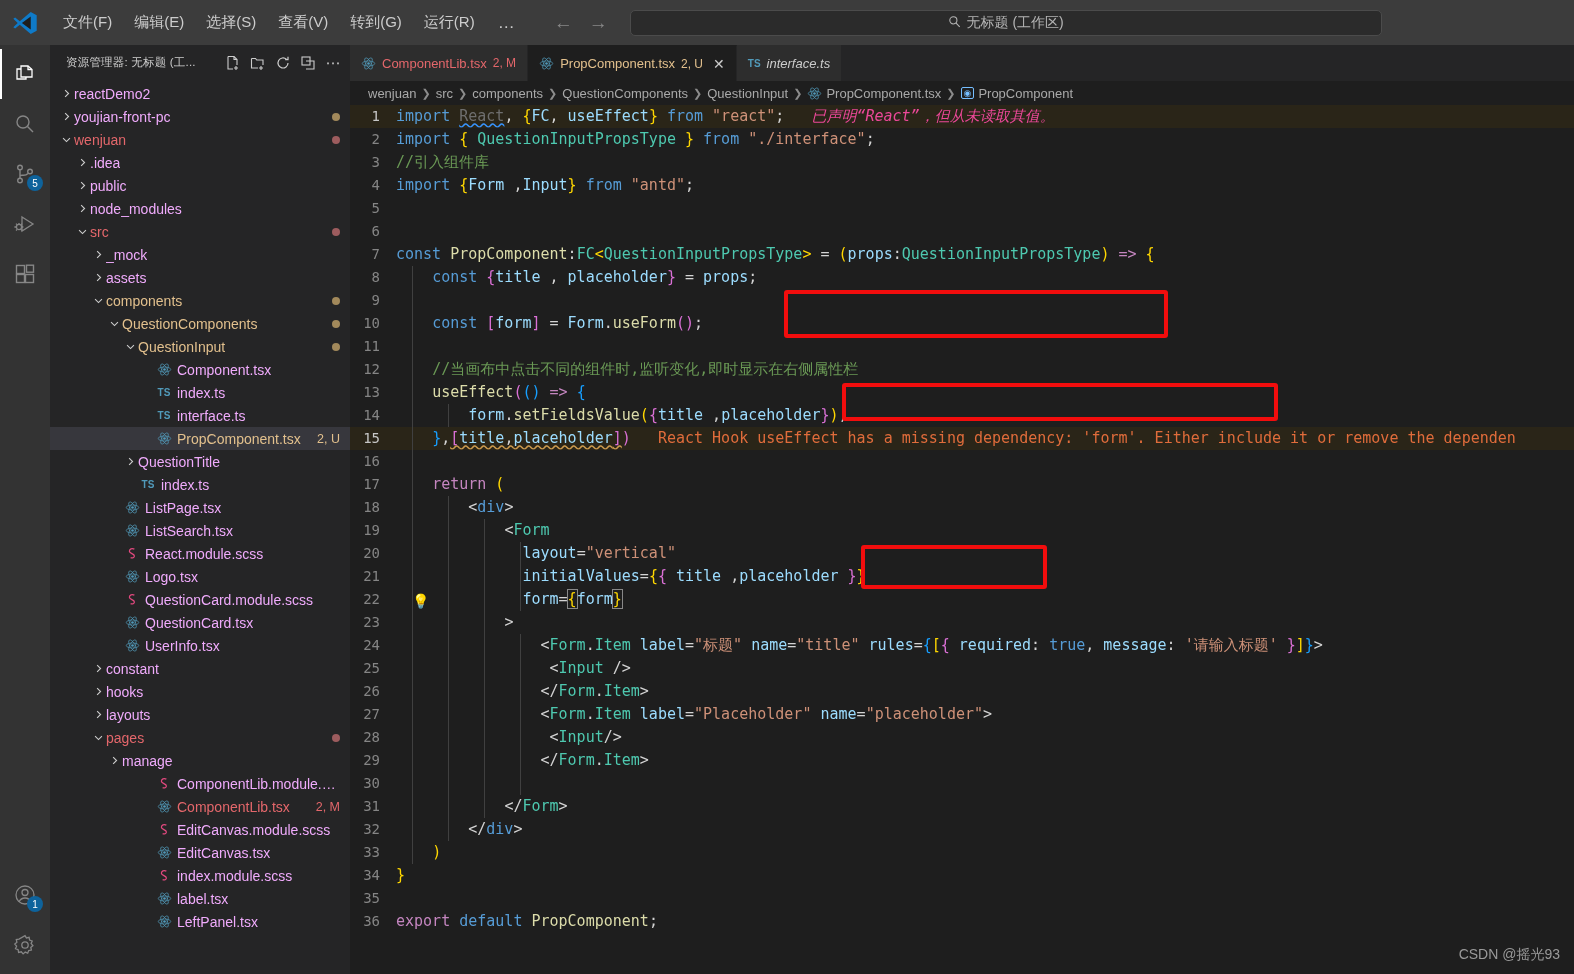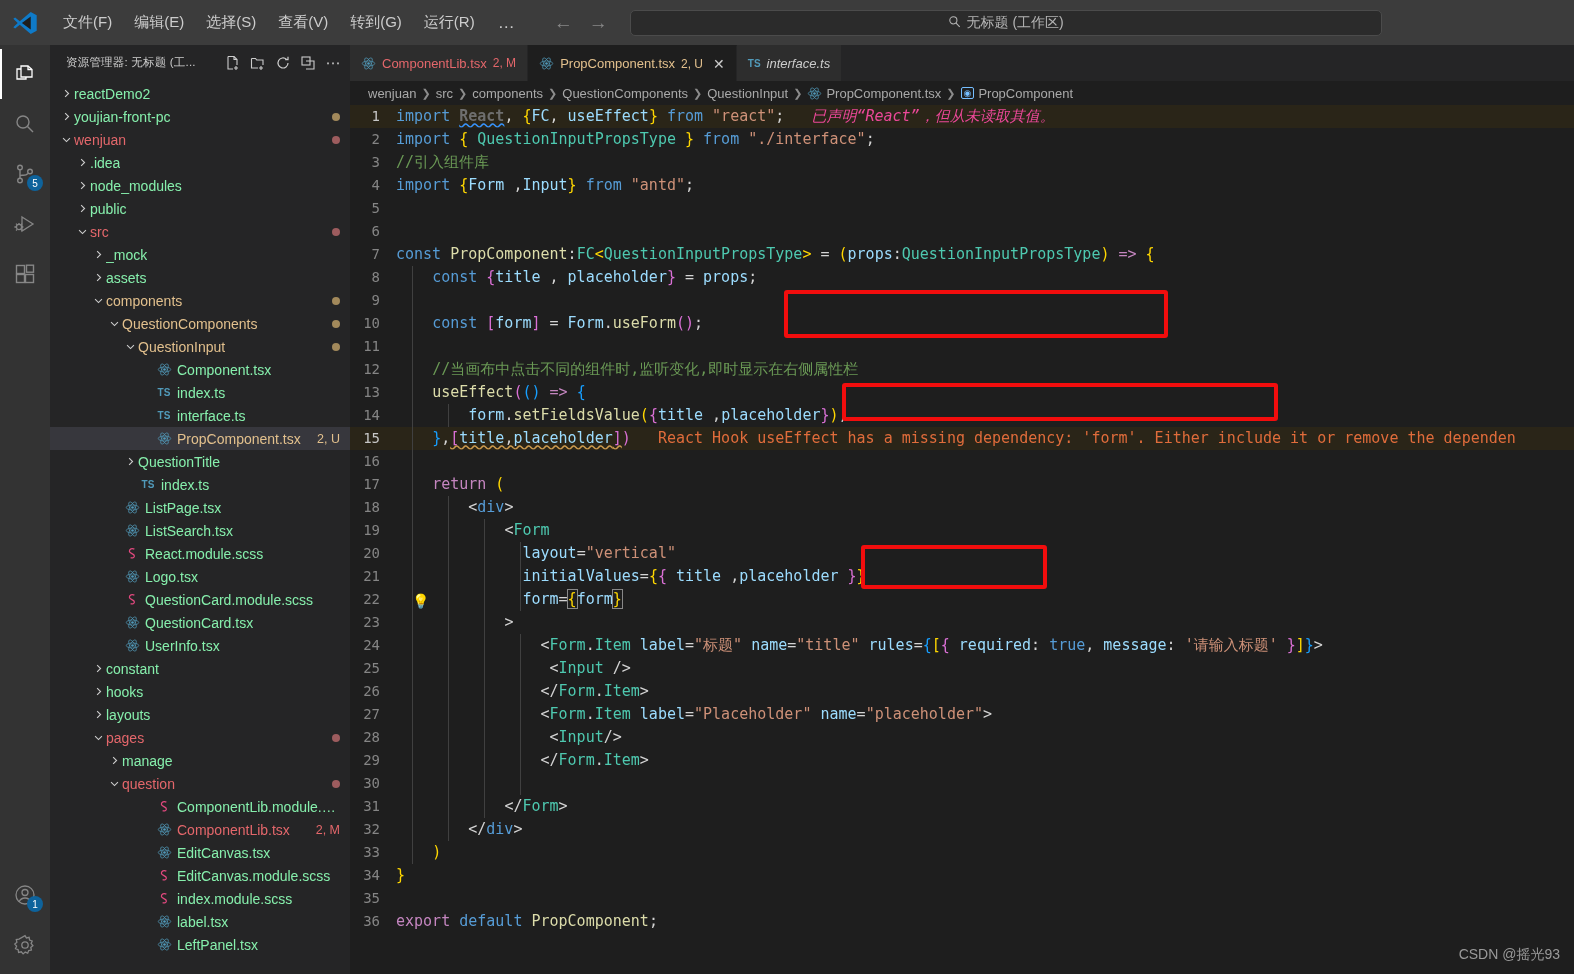--- a/index.html
+++ b/index.html
@@ -88,21 +88,21 @@
     font-size: 14px; white-space: nowrap; cursor: pointer;
     position: relative; padding-right: 10px;
   }
   .row.selected { background: #37373d; }
   .chev { width: 16px; min-width:16px; display:flex; align-items:center; justify-content:center; color:#cccccc; font-size: 10px; }
   .chev svg { display:block; }
   .ficon { width: 20px; min-width:20px; display:flex; align-items:center; justify-content:center; margin-right: 3px; }
   .flabel { overflow:hidden; text-overflow: ellipsis; }
   .badge-txt { margin-left: auto; font-size: 12.5px; padding-left:8px; }
   .dot { margin-left: auto; width: 8px; height: 8px; border-radius: 50%; }
-  .c-default { color: #86efac; }
+  .c-default { color: #f0abfc; }
   .c-mod { color: #e2c08d; }
   .c-conflict { color: #e4676b; }
   .ts-badge { font-size: 10px; font-weight: bold; color: #519aba; font-family:"Liberation Sans",sans-serif; }
 
   
   .editor { flex: 1; display: flex; flex-direction: column; background: #1e1e1e; min-width:0; overflow:hidden;}
   .tabs { height: 36px; min-height:36px; background: #252526; display: flex; }
   .tab {
     display: flex; align-items: center; gap: 6px;
     padding: 0 11px; font-size: 13px; background: #2d2d2d; color: #969696;
@@ -152,21 +152,21 @@
   .ty  { color: #4ec9b0; }  
   .v   { color: #9cdcfe; }  
   .p   { color: #d4d4d4; }  
   .b1  { color: #ffd700; }  
   .b2  { color: #da70d6; }  
   .b3  { color: #179fff; }  
   .tag { color: #569cd6; }
   .attr{ color: #9cdcfe; }
   .unused { color: #6e6e6e; }
   .squiggle { text-decoration: underline wavy #cc9a4d; text-decoration-skip-ink: none; }
-  .squiggle-b { text-decoration: underline wavy #3794ff; text-decoration-skip-ink: none; font-weight: bold; }
+  .squiggle-b { text-decoration: underline wavy #3794ff; text-decoration-skip-ink: none; }
   .inline-err  { color: #e06c3b; font-size: 15px; }
   .unread-hint { color: #ec4899; font-style: italic; }
 
   .brkt-match { outline: 1px solid #888; }
 
   
   .redbox {
     position: absolute; border: 4px solid #f20d0d; border-radius: 3px;
     pointer-events: none; z-index: 9;
   }
@@ -337,29 +337,29 @@
               </svg>
             </span>
             <span class="flabel c-default">.idea</span>
           </div>
           <div class="row" style="padding-left: 24px;">
             <span class="chev">
               <svg width="11" height="11" viewBox="0 0 16 16" fill="none" stroke="#cccccc" stroke-width="1.6">
                 <path d="M6 3 L11 8 L6 13"></path>
               </svg>
             </span>
+            <span class="flabel c-default">public</span>
+          </div>
+          <div class="row" style="padding-left: 24px;">
+            <span class="chev">
+              <svg width="11" height="11" viewBox="0 0 16 16" fill="none" stroke="#cccccc" stroke-width="1.6">
+                <path d="M6 3 L11 8 L6 13"></path>
+              </svg>
+            </span>
             <span class="flabel c-default">node_modules</span>
-          </div>
-          <div class="row" style="padding-left: 24px;">
-            <span class="chev">
-              <svg width="11" height="11" viewBox="0 0 16 16" fill="none" stroke="#cccccc" stroke-width="1.6">
-                <path d="M6 3 L11 8 L6 13"></path>
-              </svg>
-            </span>
-            <span class="flabel c-default">public</span>
           </div>
           <div class="row" style="padding-left: 24px;">
             <span class="chev">
               <svg width="11" height="11" viewBox="0 0 16 16" fill="none" stroke="#cccccc" stroke-width="1.6">
                 <path d="M3 6 L8 11 L13 6"></path>
               </svg>
             </span>
             <span class="flabel c-conflict">src</span>
             <span class="dot" style="background: rgb(157, 92, 94);"></span>
           </div>
@@ -572,29 +572,20 @@
             <span class="dot" style="background: rgb(157, 92, 94);"></span>
           </div>
           <div class="row" style="padding-left: 56px;">
             <span class="chev">
               <svg width="11" height="11" viewBox="0 0 16 16" fill="none" stroke="#cccccc" stroke-width="1.6">
                 <path d="M6 3 L11 8 L6 13"></path>
               </svg>
             </span>
             <span class="flabel c-default">manage</span>
           </div>
-          <div class="row" style="padding-left: 56px;">
-            <span class="chev">
-              <svg width="11" height="11" viewBox="0 0 16 16" fill="none" stroke="#cccccc" stroke-width="1.6">
-                <path d="M3 6 L8 11 L13 6"></path>
-              </svg>
-            </span>
-            <span class="flabel c-conflict">question</span>
-            <span class="dot" style="background: rgb(157, 92, 94);"></span>
-          </div>
           <div class="row" style="padding-left: 88px;">
             <span class="chev"></span>
             <span class="ficon">
               <svg width="15" height="15" viewBox="0 0 24 24" fill="none" stroke="#e3497f" stroke-width="2">
                 <path d="M15 5 c-4-2 -8 0 -8 3.5 c0 4 8 3.5 8 7.5 c0 2.5 -3 4 -6 2.6"></path>
               </svg>
             </span>
             <span class="flabel c-default">ComponentLib.module.scss</span>
           </div>
           <div class="row" style="padding-left: 88px;">
@@ -606,37 +597,37 @@
                 <ellipse cx="12" cy="12" rx="10" ry="4.1" transform="rotate(60 12 12)"></ellipse>
                 <ellipse cx="12" cy="12" rx="10" ry="4.1" transform="rotate(120 12 12)"></ellipse>
               </svg>
             </span>
             <span class="flabel c-conflict">ComponentLib.tsx</span>
             <span class="badge-txt c-conflict">2, M</span>
           </div>
           <div class="row" style="padding-left: 88px;">
             <span class="chev"></span>
             <span class="ficon">
-              <svg width="15" height="15" viewBox="0 0 24 24" fill="none" stroke="#519aba" stroke-width="1.1">
-                <circle cx="12" cy="12" r="2.1" fill="#519aba" stroke="none"></circle>
-                <ellipse cx="12" cy="12" rx="10" ry="4.1"></ellipse>
-                <ellipse cx="12" cy="12" rx="10" ry="4.1" transform="rotate(60 12 12)"></ellipse>
-                <ellipse cx="12" cy="12" rx="10" ry="4.1" transform="rotate(120 12 12)"></ellipse>
-              </svg>
-            </span>
-            <span class="flabel c-default">EditCanvas.tsx</span>
-          </div>
-          <div class="row" style="padding-left: 88px;">
-            <span class="chev"></span>
-            <span class="ficon">
               <svg width="15" height="15" viewBox="0 0 24 24" fill="none" stroke="#e3497f" stroke-width="2">
                 <path d="M15 5 c-4-2 -8 0 -8 3.5 c0 4 8 3.5 8 7.5 c0 2.5 -3 4 -6 2.6"></path>
               </svg>
             </span>
             <span class="flabel c-default">EditCanvas.module.scss</span>
+          </div>
+          <div class="row" style="padding-left: 88px;">
+            <span class="chev"></span>
+            <span class="ficon">
+              <svg width="15" height="15" viewBox="0 0 24 24" fill="none" stroke="#519aba" stroke-width="1.1">
+                <circle cx="12" cy="12" r="2.1" fill="#519aba" stroke="none"></circle>
+                <ellipse cx="12" cy="12" rx="10" ry="4.1"></ellipse>
+                <ellipse cx="12" cy="12" rx="10" ry="4.1" transform="rotate(60 12 12)"></ellipse>
+                <ellipse cx="12" cy="12" rx="10" ry="4.1" transform="rotate(120 12 12)"></ellipse>
+              </svg>
+            </span>
+            <span class="flabel c-default">EditCanvas.tsx</span>
           </div>
           <div class="row" style="padding-left: 88px;">
             <span class="chev"></span>
             <span class="ficon">
               <svg width="15" height="15" viewBox="0 0 24 24" fill="none" stroke="#e3497f" stroke-width="2">
                 <path d="M15 5 c-4-2 -8 0 -8 3.5 c0 4 8 3.5 8 7.5 c0 2.5 -3 4 -6 2.6"></path>
               </svg>
             </span>
             <span class="flabel c-default">index.module.scss</span>
           </div>

